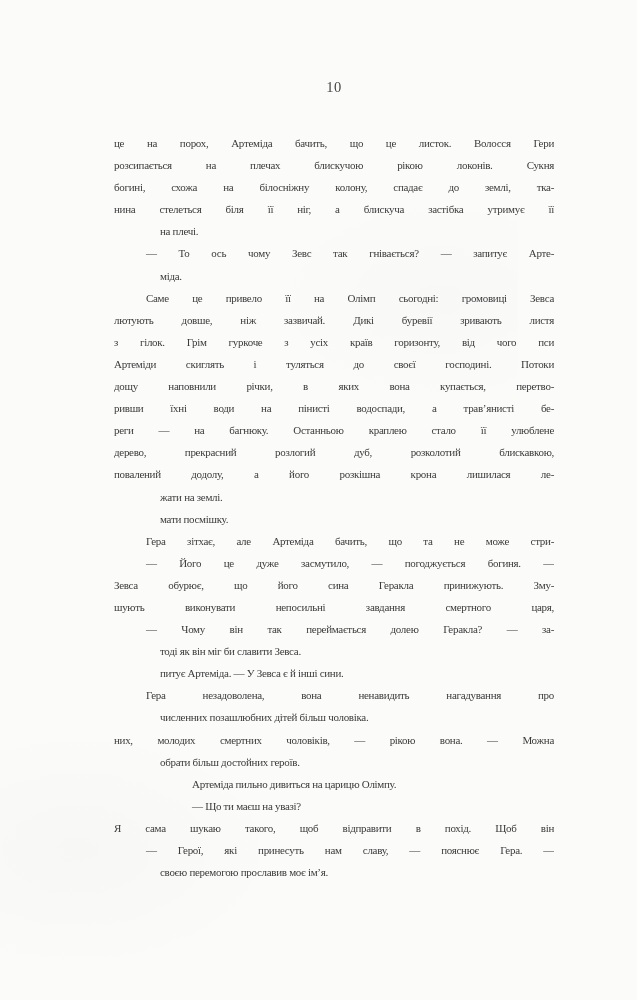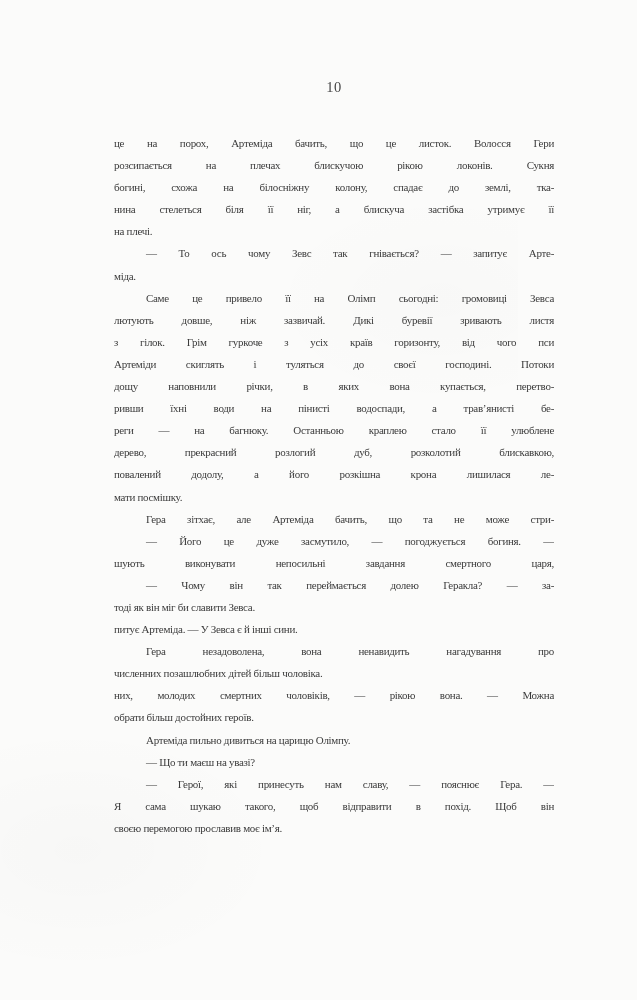--- a/index.html
+++ b/index.html
@@ -46,20 +46,21 @@
   }
   .line {
     height: 22.1px;
     line-height: 22.1px;
     overflow: hidden;
     text-align: justify;
     text-align-last: justify;
   }
   .line.end {
     text-align-last: left;
+    margin-left: 46px;
   }
   .line.indent {
     text-indent: 32px;
   }
 </style>
 </head>
 <body>
 
 <div class="book-page">
   <div class="page-number">10</div>
@@ -73,30 +74,32 @@
       <div class="line end">міда.</div>
       <div class="line indent">Саме це привело її на Олімп сьогодні: громовиці Зевса</div>
       <div class="line">лютують довше, ніж зазвичай. Дикі буревії зривають листя</div>
       <div class="line">з гілок. Грім гуркоче з усіх країв горизонту, від чого пси</div>
       <div class="line">Артеміди скиглять і туляться до своєї господині. Потоки</div>
       <div class="line">дощу наповнили річки, в яких вона купається, перетво-</div>
       <div class="line">ривши їхні води на пінисті водоспади, а трав’янисті бе-</div>
       <div class="line">реги — на багнюку. Останньою краплею стало її улюблене</div>
       <div class="line">дерево, прекрасний розлогий дуб, розколотий блискавкою,</div>
       <div class="line">повалений додолу, а його розкішна крона лишилася ле-</div>
+      <div class="line end">жати на землі.</div>
       <div class="line end">мати посмішку.</div>
       <div class="line indent">Гера зітхає, але Артеміда бачить, що та не може стри-</div>
       <div class="line indent">— Його це дуже засмутило, — погоджується богиня. —</div>
+      <div class="line">Зевса обурює, що його сина Геракла принижують. Зму-</div>
       <div class="line">шують виконувати непосильні завдання смертного царя,</div>
       <div class="line indent">— Чому він так переймається долею Геракла? — за-</div>
       <div class="line end">тоді як він міг би славити Зевса.</div>
       <div class="line end">питує Артеміда. — У Зевса є й інші сини.</div>
       <div class="line indent">Гера незадоволена, вона ненавидить нагадування про</div>
       <div class="line end">численних позашлюбних дітей більш чоловіка.</div>
       <div class="line">них, молодих смертних чоловіків, — рікою вона. — Можна</div>
       <div class="line end">обрати більш достойних героїв.</div>
       <div class="line indent end">Артеміда пильно дивиться на царицю Олімпу.</div>
       <div class="line indent end">— Що ти маєш на увазі?</div>
+      <div class="line">Я сама шукаю такого, щоб відправити в похід. Щоб він</div>
       <div class="line indent">— Герої, які принесуть нам славу, — пояснює Гера. —</div>
-      <div class="line">Я сама шукаю такого, щоб відправити в похід. Щоб він</div>
       <div class="line end">своєю перемогою прославив моє ім’я.</div>
     </div>
 </div>
 
 </body></html>

